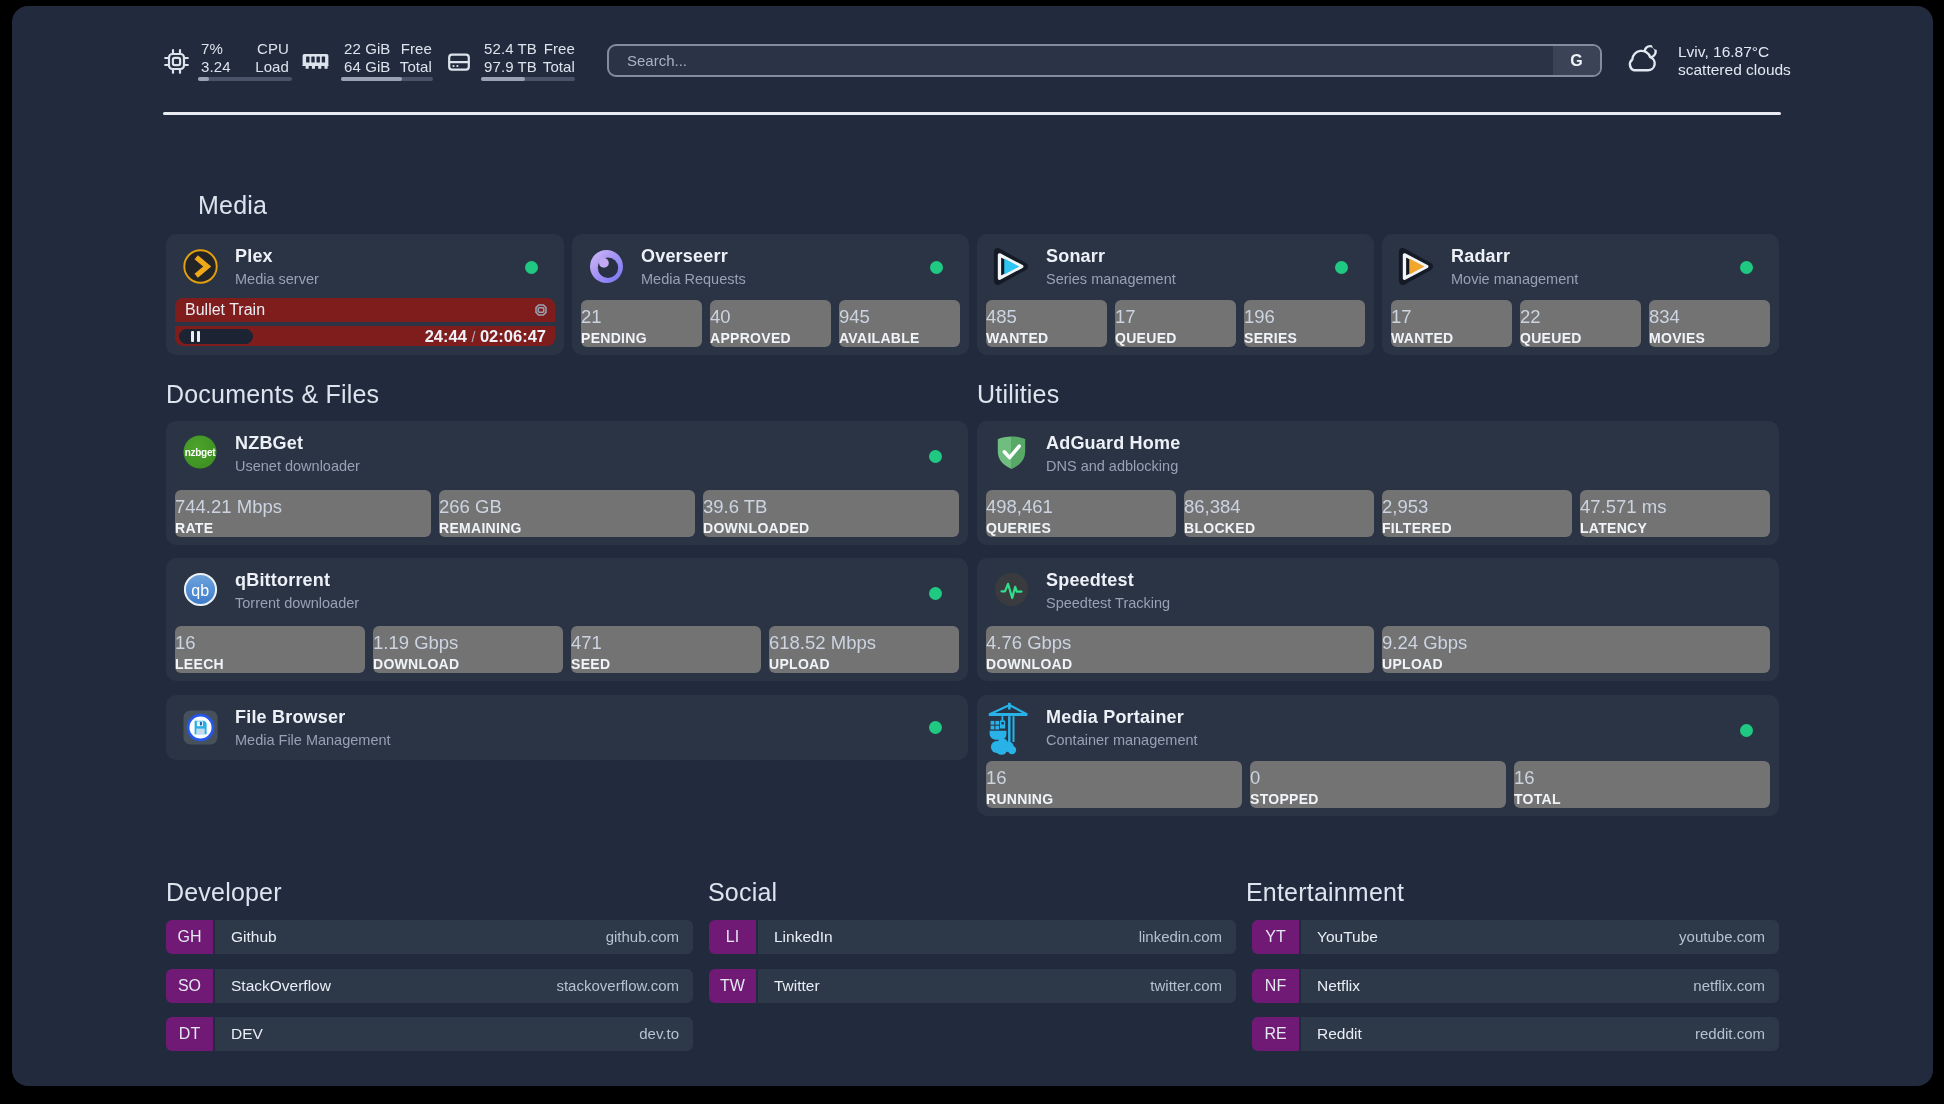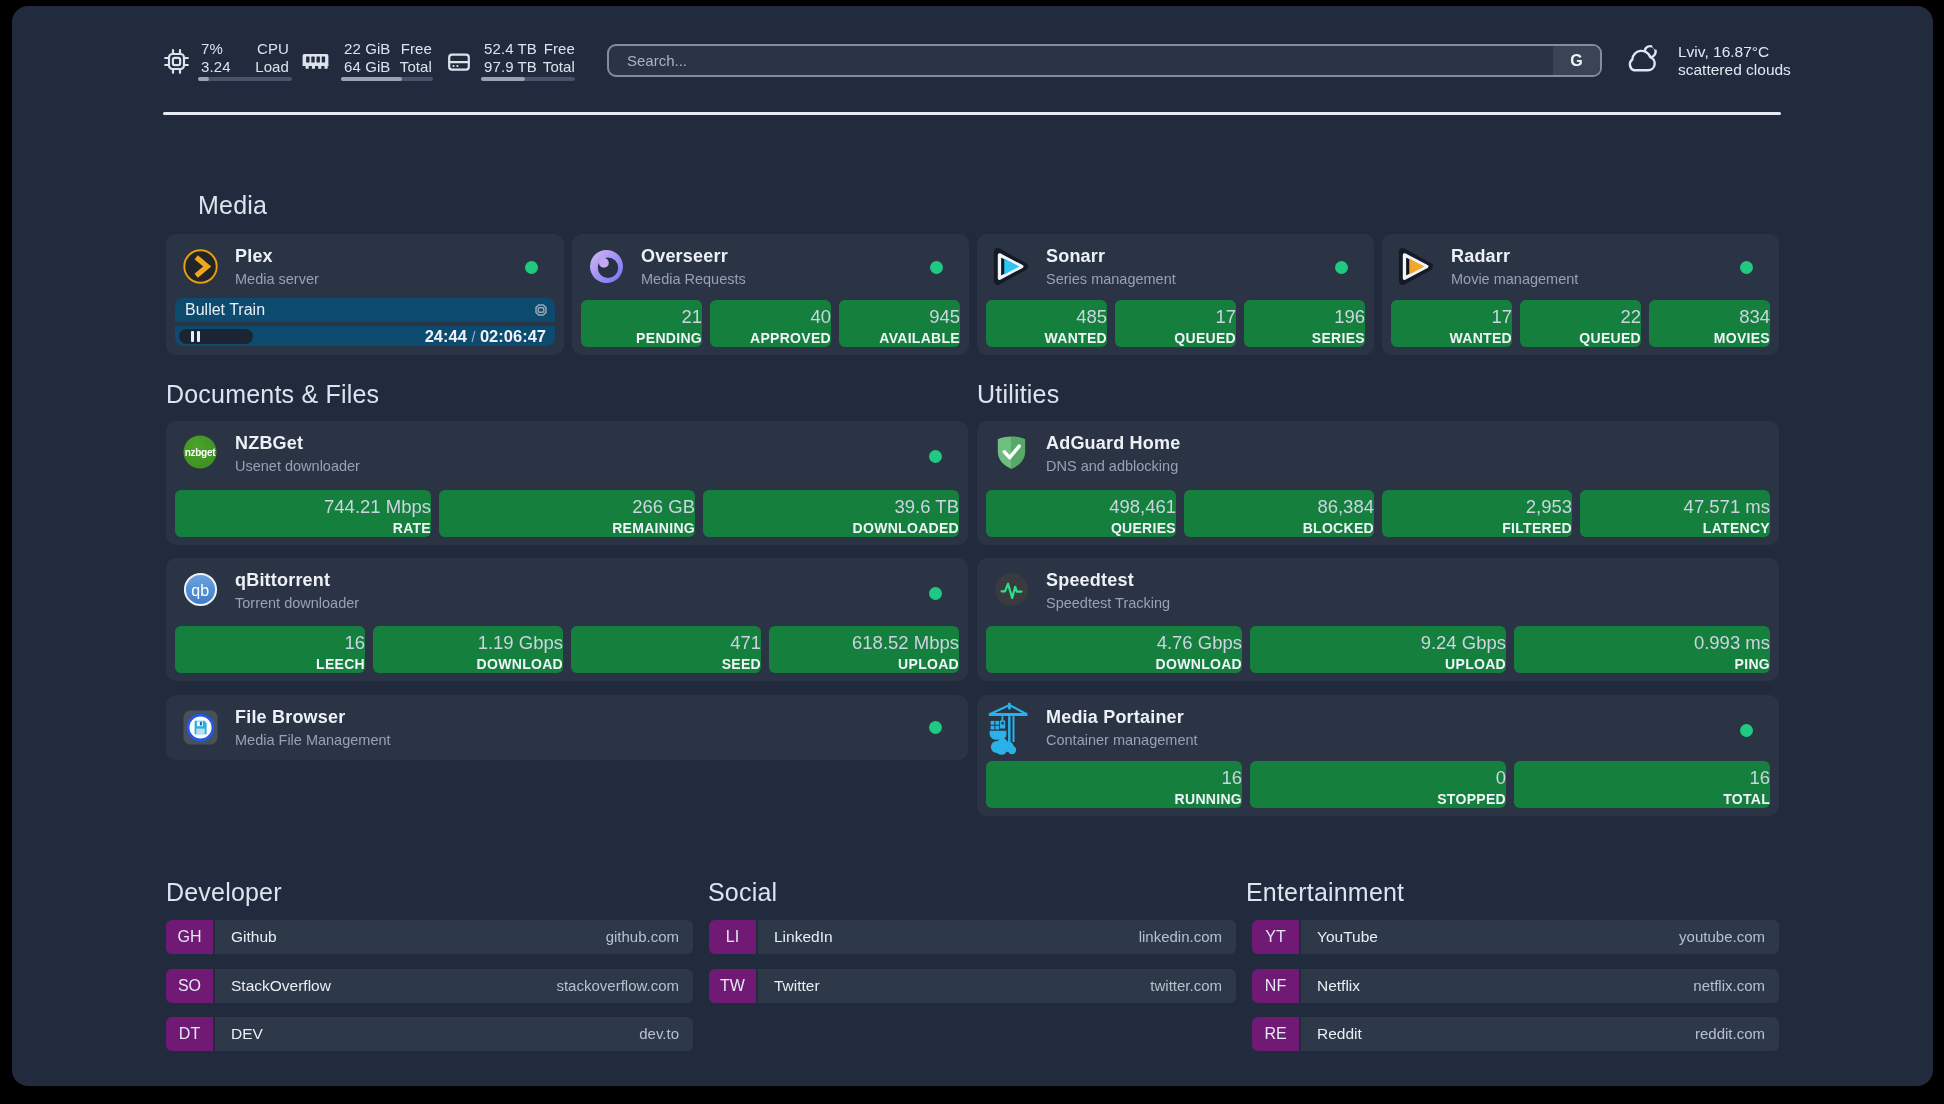--- a/index.html
+++ b/index.html
@@ -18,25 +18,25 @@
 .wtxt { font-size:15.5px; line-height:18px; color:#e2e8f1; }
 .divider { position:absolute; left:163px; top:112px; width:1618px; height:3px; background:#e8ecf2; border-radius:2px; }
 
 .stitle { position:absolute; font-size:25px; font-weight:500; color:#dde4ee; letter-spacing:0.2px; }
 .card { position:absolute; background:#2a3444; border-radius:10px; }
 .card .t1 { position:absolute; left:69px; top:12px; font-size:18px; font-weight:600; color:#edf1f7; letter-spacing:0.2px; }
 .card .t2 { position:absolute; left:69px; top:36.5px; font-size:14.5px; color:#97a2b4; }
 .card .dot { position:absolute; width:13px; height:13px; border-radius:50%; background:#1fc981; top:27px; }
 .icon { position:absolute; left:17px; top:15px; width:35px; height:35px; }
 .stats { position:absolute; left:9px; right:9px; bottom:8px; height:47px; display:flex; gap:8px; }
-.st { flex:1; background:#15803d; border-radius:6px; text-align:right; padding-top:5px; }
+.st { flex:1; background:#737373; border-radius:6px; text-align:left; padding-top:5px; }
 .st .n { font-size:18.5px; line-height:23px; color:#ccd4e1; }
 .st .l { font-size:14px; line-height:18px; margin-top:1px; font-weight:bold; color:#f0f4f9; letter-spacing:0.3px; }
 
-.prow { position:absolute; left:9px; right:9px; background:#0c4a6e; }
+.prow { position:absolute; left:9px; right:9px; background:#7f1d1d; }
 
 .bm { position:absolute; height:34px; }
 .bm .ab { position:absolute; left:0; top:0; width:47px; height:34px; background:#701a75; border-radius:6px 0 0 6px; text-align:center; font-size:16px; color:#e3e9f1; line-height:34px; }
 .bm .mn { position:absolute; left:49px; right:0; top:0; height:34px; background:#2d3849; border-radius:0 6px 6px 0; }
 .bm .nm { position:absolute; left:16px; top:8px; font-size:15.5px; color:#e9eef5; }
 .bm .dm { position:absolute; right:14px; top:8px; font-size:15px; color:#b6c0ce; }
 </style>
 </head>
 <body>
 <div class="page"></div>
@@ -310,24 +310,20 @@
   <div class="t1">Speedtest</div>
   <div class="t2">Speedtest Tracking</div>
   <div class="stats">
     <div class="st">
         <div class="n">4.76 Gbps</div>
         <div class="l">DOWNLOAD</div>
       </div>
     <div class="st">
         <div class="n">9.24 Gbps</div>
         <div class="l">UPLOAD</div>
-      </div>
-    <div class="st">
-        <div class="n">0.993 ms</div>
-        <div class="l">PING</div>
       </div>
   </div>
 </div>
 
 <div class="card" style="left:166px; top:695px; width:802px; height:65px;">
   <svg class="icon" style="top:15px;" viewBox="0 0 35 35">
     <rect x="0.5" y="0.5" width="34" height="34" rx="7" fill="#46515c"></rect>
     <circle cx="17.5" cy="17.5" r="12.4" fill="#fcfdfe" stroke="#2457ee" stroke-width="2.7"></circle>
     <path d="M11.6 10.8 h9.8 l2.2 2.2 v11.2 h-12 Z" fill="#29afe4"></path>
     <rect x="13.9" y="11.4" width="6" height="4.8" fill="#eef6fc"></rect>

